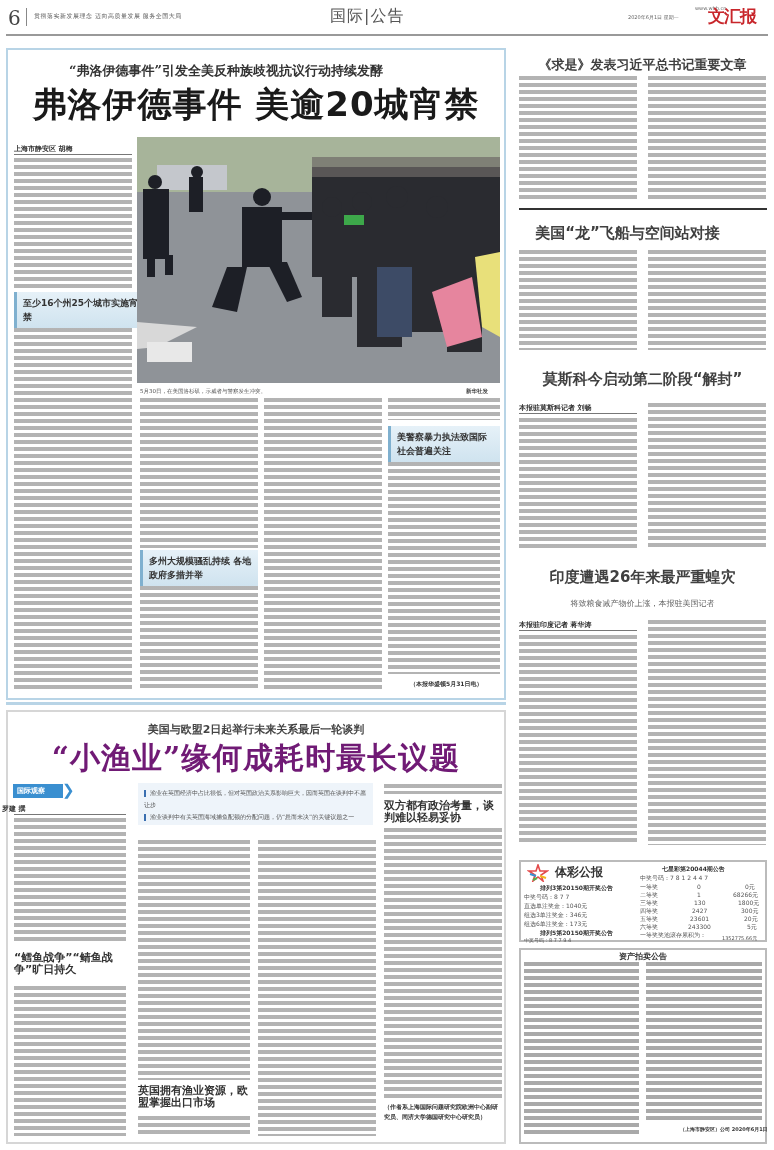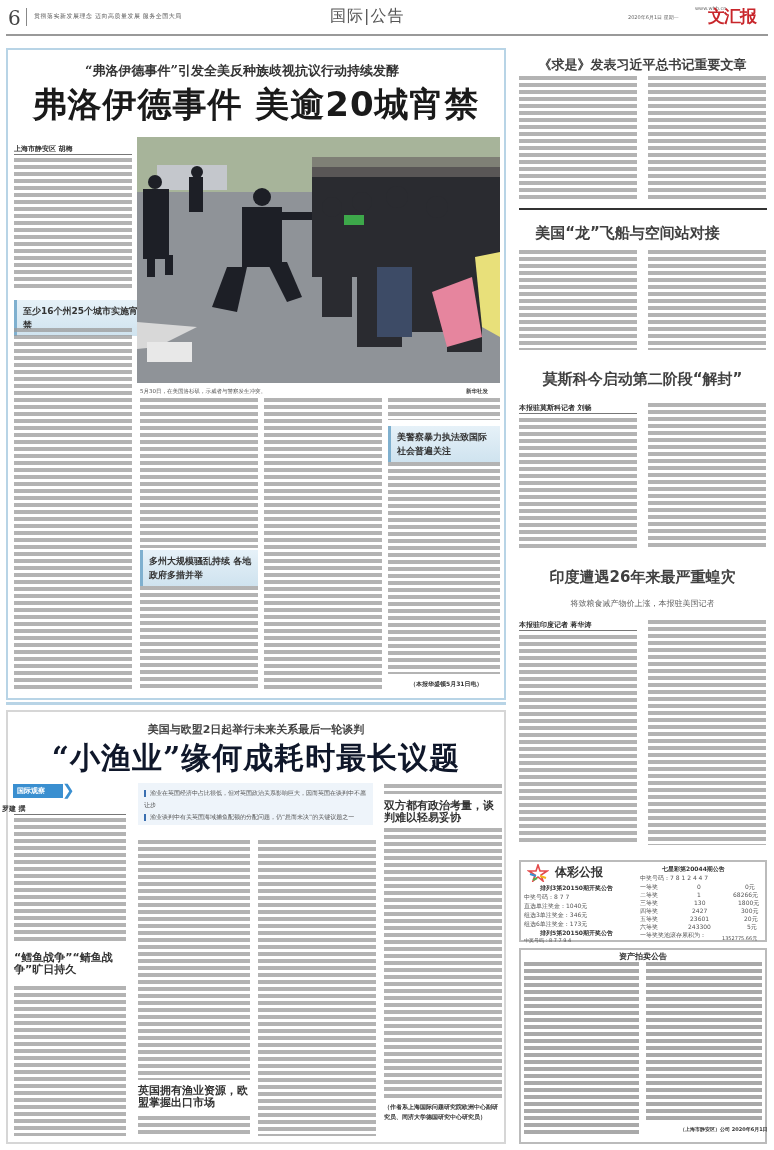--- a/index.html
+++ b/index.html
@@ -21,21 +21,21 @@
 
   
   .txt {
     position: absolute;
     background-image: repeating-linear-gradient(to bottom, #9a9a9a 0px, #9a9a9a 4px, transparent 4px, transparent 7px);
     opacity: 0.75;
   }
 
   
   .frame1 { left: 6px; top: 48px; width: 500px; height: 652px; border: 2px solid #b8d4e6; }
-  .kicker1 { left: 6px; width: 440px; top: 62px; text-align: center; font-family: "DejaVu Serif", serif; font-size: 13px; font-weight: bold; color: #333; margin-left: 16px; }
+  .kicker1 { left: 6px; width: 440px; top: 62px; text-align: center; font-family: "DejaVu Serif", serif; font-size: 13px; font-weight: bold; color: #333; }
   .headline1 { left: 6px; width: 500px; top: 82px; text-align: center; font-size: 34px; font-weight: bold; color: #1a1a1a; letter-spacing: 1px; }
   .byline { font-size: 7px; color: #333; font-weight: bold; white-space: nowrap; }
   .byline-rule { height: 1px; background: #777; }
 
   .photo { left: 137px; top: 137px; width: 363px; height: 246px; overflow: hidden; background: #8e9196; }
   .photo-caption { left: 140px; top: 388px; font-size: 5.5px; color: #555; white-space: nowrap; }
   .photo-credit { left: 466px; top: 388px; font-size: 5.5px; color: #444; font-weight: bold; }
 
   .subhead-box {
     position: absolute; background: linear-gradient(to bottom, #e6f1f8, #cfe3ef);
@@ -44,21 +44,21 @@
   }
   .bottom-rule1 { left: 6px; top: 702px; width: 500px; height: 3px; background: #b8d4e6; }
 
   
   .r-title { font-family: "DejaVu Serif", serif; font-weight: bold; color: #404040; text-align: center; }
   .thick-rule { height: 2px; background: #333; }
 
   
   .frame2 { left: 6px; top: 710px; width: 500px; height: 434px; border: 2px solid #d6d6d6; }
   .kicker2 { left: 6px; width: 500px; top: 722px; text-align: center; font-size: 11px; font-weight: bold; color: #444; }
-  .headline2 { left: 6px; width: 500px; top: 738px; text-align: center; font-family: "DejaVu Serif", serif; font-size: 30px; font-weight: bold; color: #0f172a; letter-spacing: 1px; }
+  .headline2 { left: 6px; width: 500px; top: 738px; text-align: center; font-family: "DejaVu Serif", serif; font-size: 30px; font-weight: bold; color: #701a75; letter-spacing: 1px; }
   .column-tag {
     left: 13px; top: 784px; height: 14px; width: 50px; background: #3a8fd0; color: #fff;
     font-size: 7px; line-height: 14px; padding-left: 4px; font-weight: bold;
   }
   .column-tag-arrow { left: 62px; top: 782px; font-size: 15px; color: #3a8fd0; line-height: 16px; font-weight: bold; }
   .summary-box { left: 138px; top: 783px; width: 235px; height: 42px; background: #eef4fa; }
   .summary-line { font-size: 6px; color: #555; line-height: 12px; padding: 0 6px; }
   .summary-line .bar { display: inline-block; width: 2px; height: 7px; background: #3a6fb0; margin-right: 4px; vertical-align: middle; }
   .inline-sub { font-size: 11px; font-weight: bold; color: #333; line-height: 12px; }
 
@@ -84,21 +84,21 @@
 <div class="abs hdr-line"></div>
 
 <div class="abs frame1"></div>
 <div class="abs kicker1">“弗洛伊德事件”引发全美反种族歧视抗议行动持续发酵</div>
 <div class="abs headline1">弗洛伊德事件  美逾20城宵禁</div>
 
 <div class="abs byline" style="left:14px;top:144px;">上海市静安区 胡梅</div>
 <div class="abs byline-rule" style="left:14px;top:154px;width:118px;"></div>
 <div class="txt" style="left:14px;top:158px;width:118px;height:130px;"></div>
 
-<div class="subhead-box" style="left:14px;top:292px;width:132px;margin-top:8px;">至少16个州25个城市实施宵禁</div>
+<div class="subhead-box" style="left:14px;top:292px;width:132px;">至少16个州25个城市实施宵禁</div>
 <div class="txt" style="left:14px;top:328px;width:118px;height:362px;"></div>
 
 <div class="abs photo">
   <svg width="363" height="246" viewBox="0 0 363 246">
     <rect width="363" height="246" fill="#9b9ea3"></rect>
     <rect width="363" height="55" fill="#a7b49a"></rect>
     <rect x="20" y="28" width="70" height="25" fill="#c4c7cc"></rect>
     <rect x="0" y="55" width="363" height="191" fill="#8f9398"></rect>
     <polygon points="0,185 60,190 20,210 0,212" fill="#d8d8d8"></polygon>
     <rect x="10" y="205" width="45" height="20" fill="#e8e8e8"></rect>

